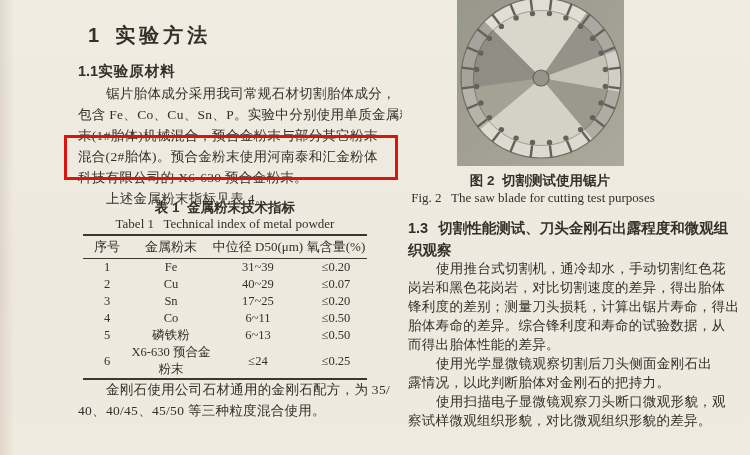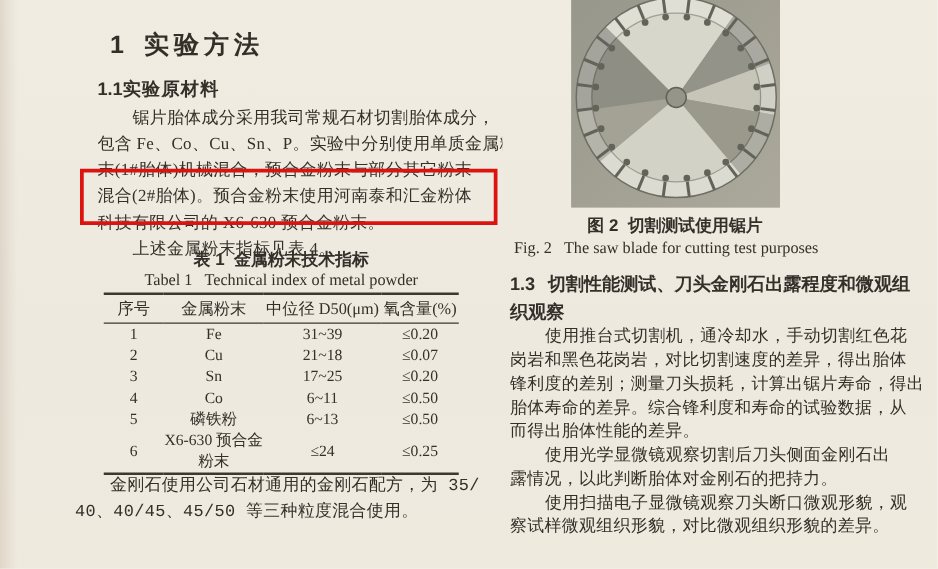--- a/index.html
+++ b/index.html
@@ -17,21 +17,21 @@
   .abs{position:absolute;}
   .hei{font-family:"Liberation Sans", sans-serif;font-weight:bold;}
   
   .h1{left:88px;top:22px;font-size:20px;}
   .h1 .num{letter-spacing:0;}
   .h1 .ttl{margin-left:16px;letter-spacing:4px;}
   .h2{left:78px;top:62px;font-size:14.5px;}
   .h2 .ttl{letter-spacing:1px;}
   .paras{font-size:13.5px;line-height:21px;width:324px;overflow:hidden;}
   .p-left1{left:78px;top:83px;}
-  .p-left2{left:60px;top:379px;font-family:Liberation Mono, monospace;}
+  .p-left2{left:78px;top:379px;}
   .line{height:21px;white-space:nowrap;letter-spacing:.3px;}
   .indent{padding-left:28px;}
   .red-box{
     left:64px;top:135px;width:334px;height:45px;
     border:3px solid #dc1410;box-sizing:border-box;
     z-index:5;background:transparent;
   }
   
   .tbl-title-zh{left:83px;top:199px;width:284px;text-align:center;font-size:13.5px;white-space:pre;}
   .tbl-title-en{left:83px;top:216px;width:284px;text-align:center;font-size:13px;white-space:pre;}
@@ -99,21 +99,21 @@
     <tbody>
       <tr>
         <td>1</td>
         <td>Fe</td>
         <td>31~39</td>
         <td>≤0.20</td>
       </tr>
       <tr>
         <td>2</td>
         <td>Cu</td>
-        <td>21~18</td>
+        <td>40~29</td>
         <td>≤0.07</td>
       </tr>
       <tr>
         <td>3</td>
         <td>Sn</td>
         <td>17~25</td>
         <td>≤0.20</td>
       </tr>
       <tr>
         <td>4</td>

